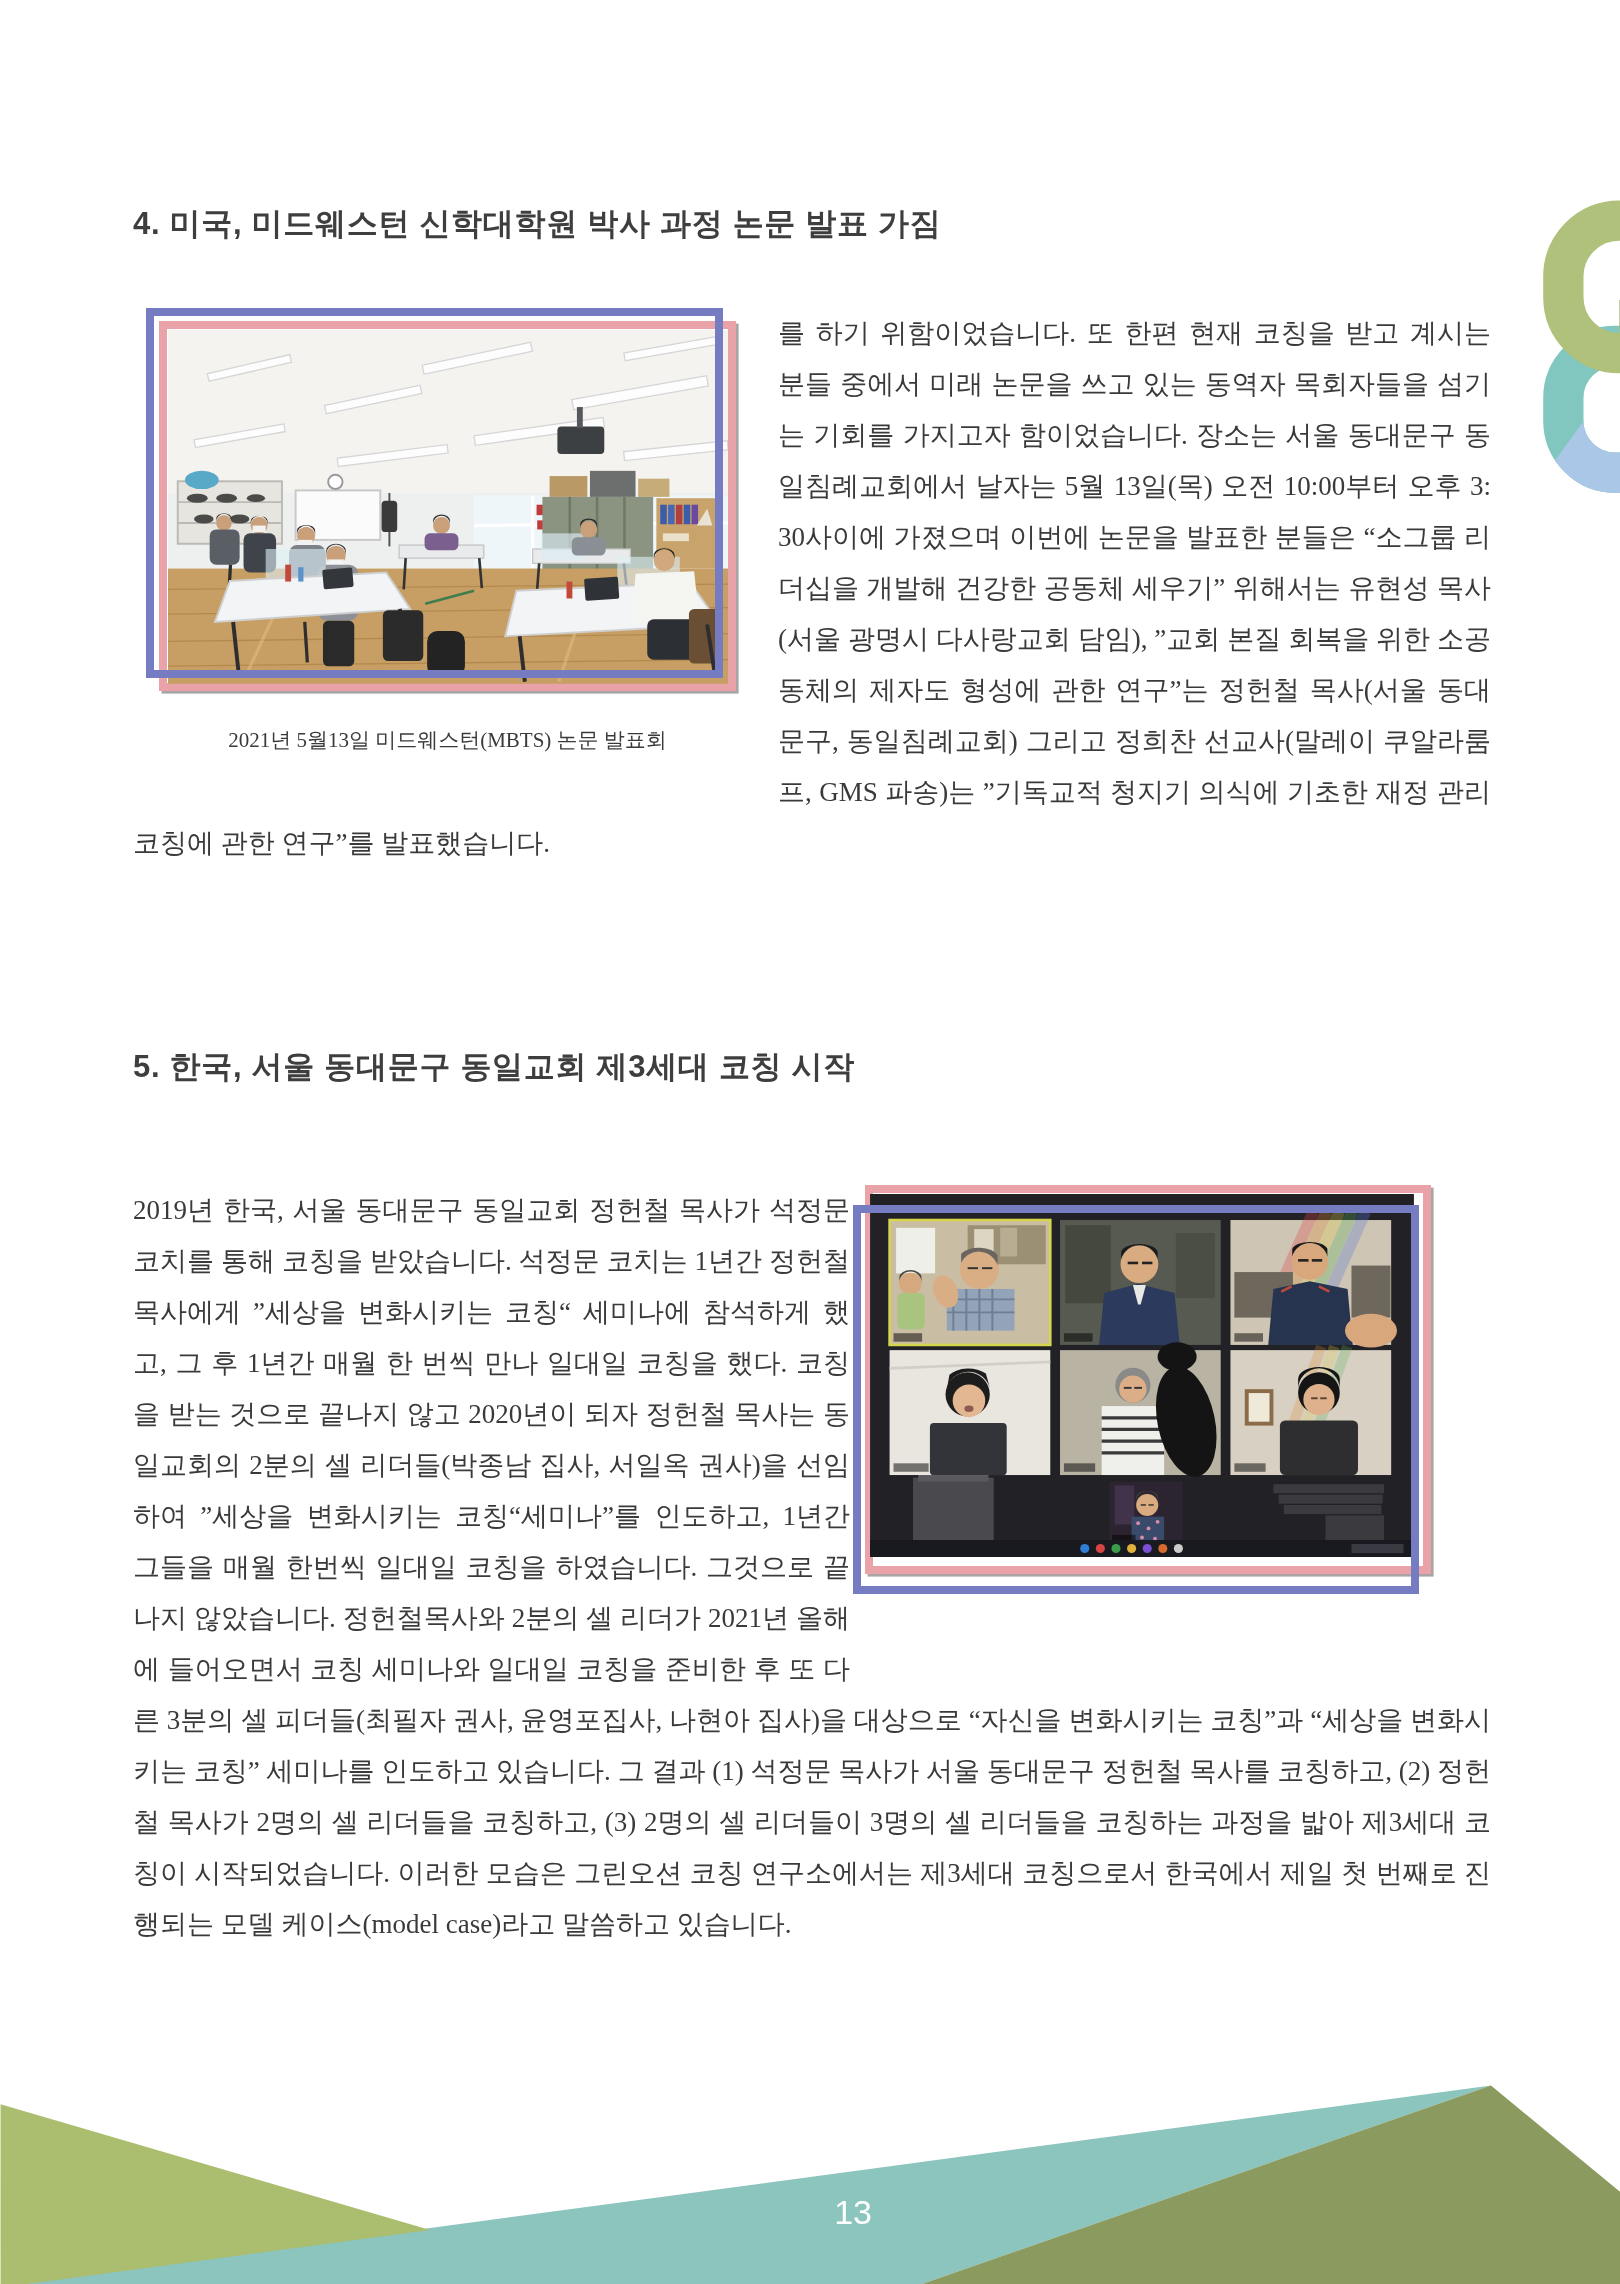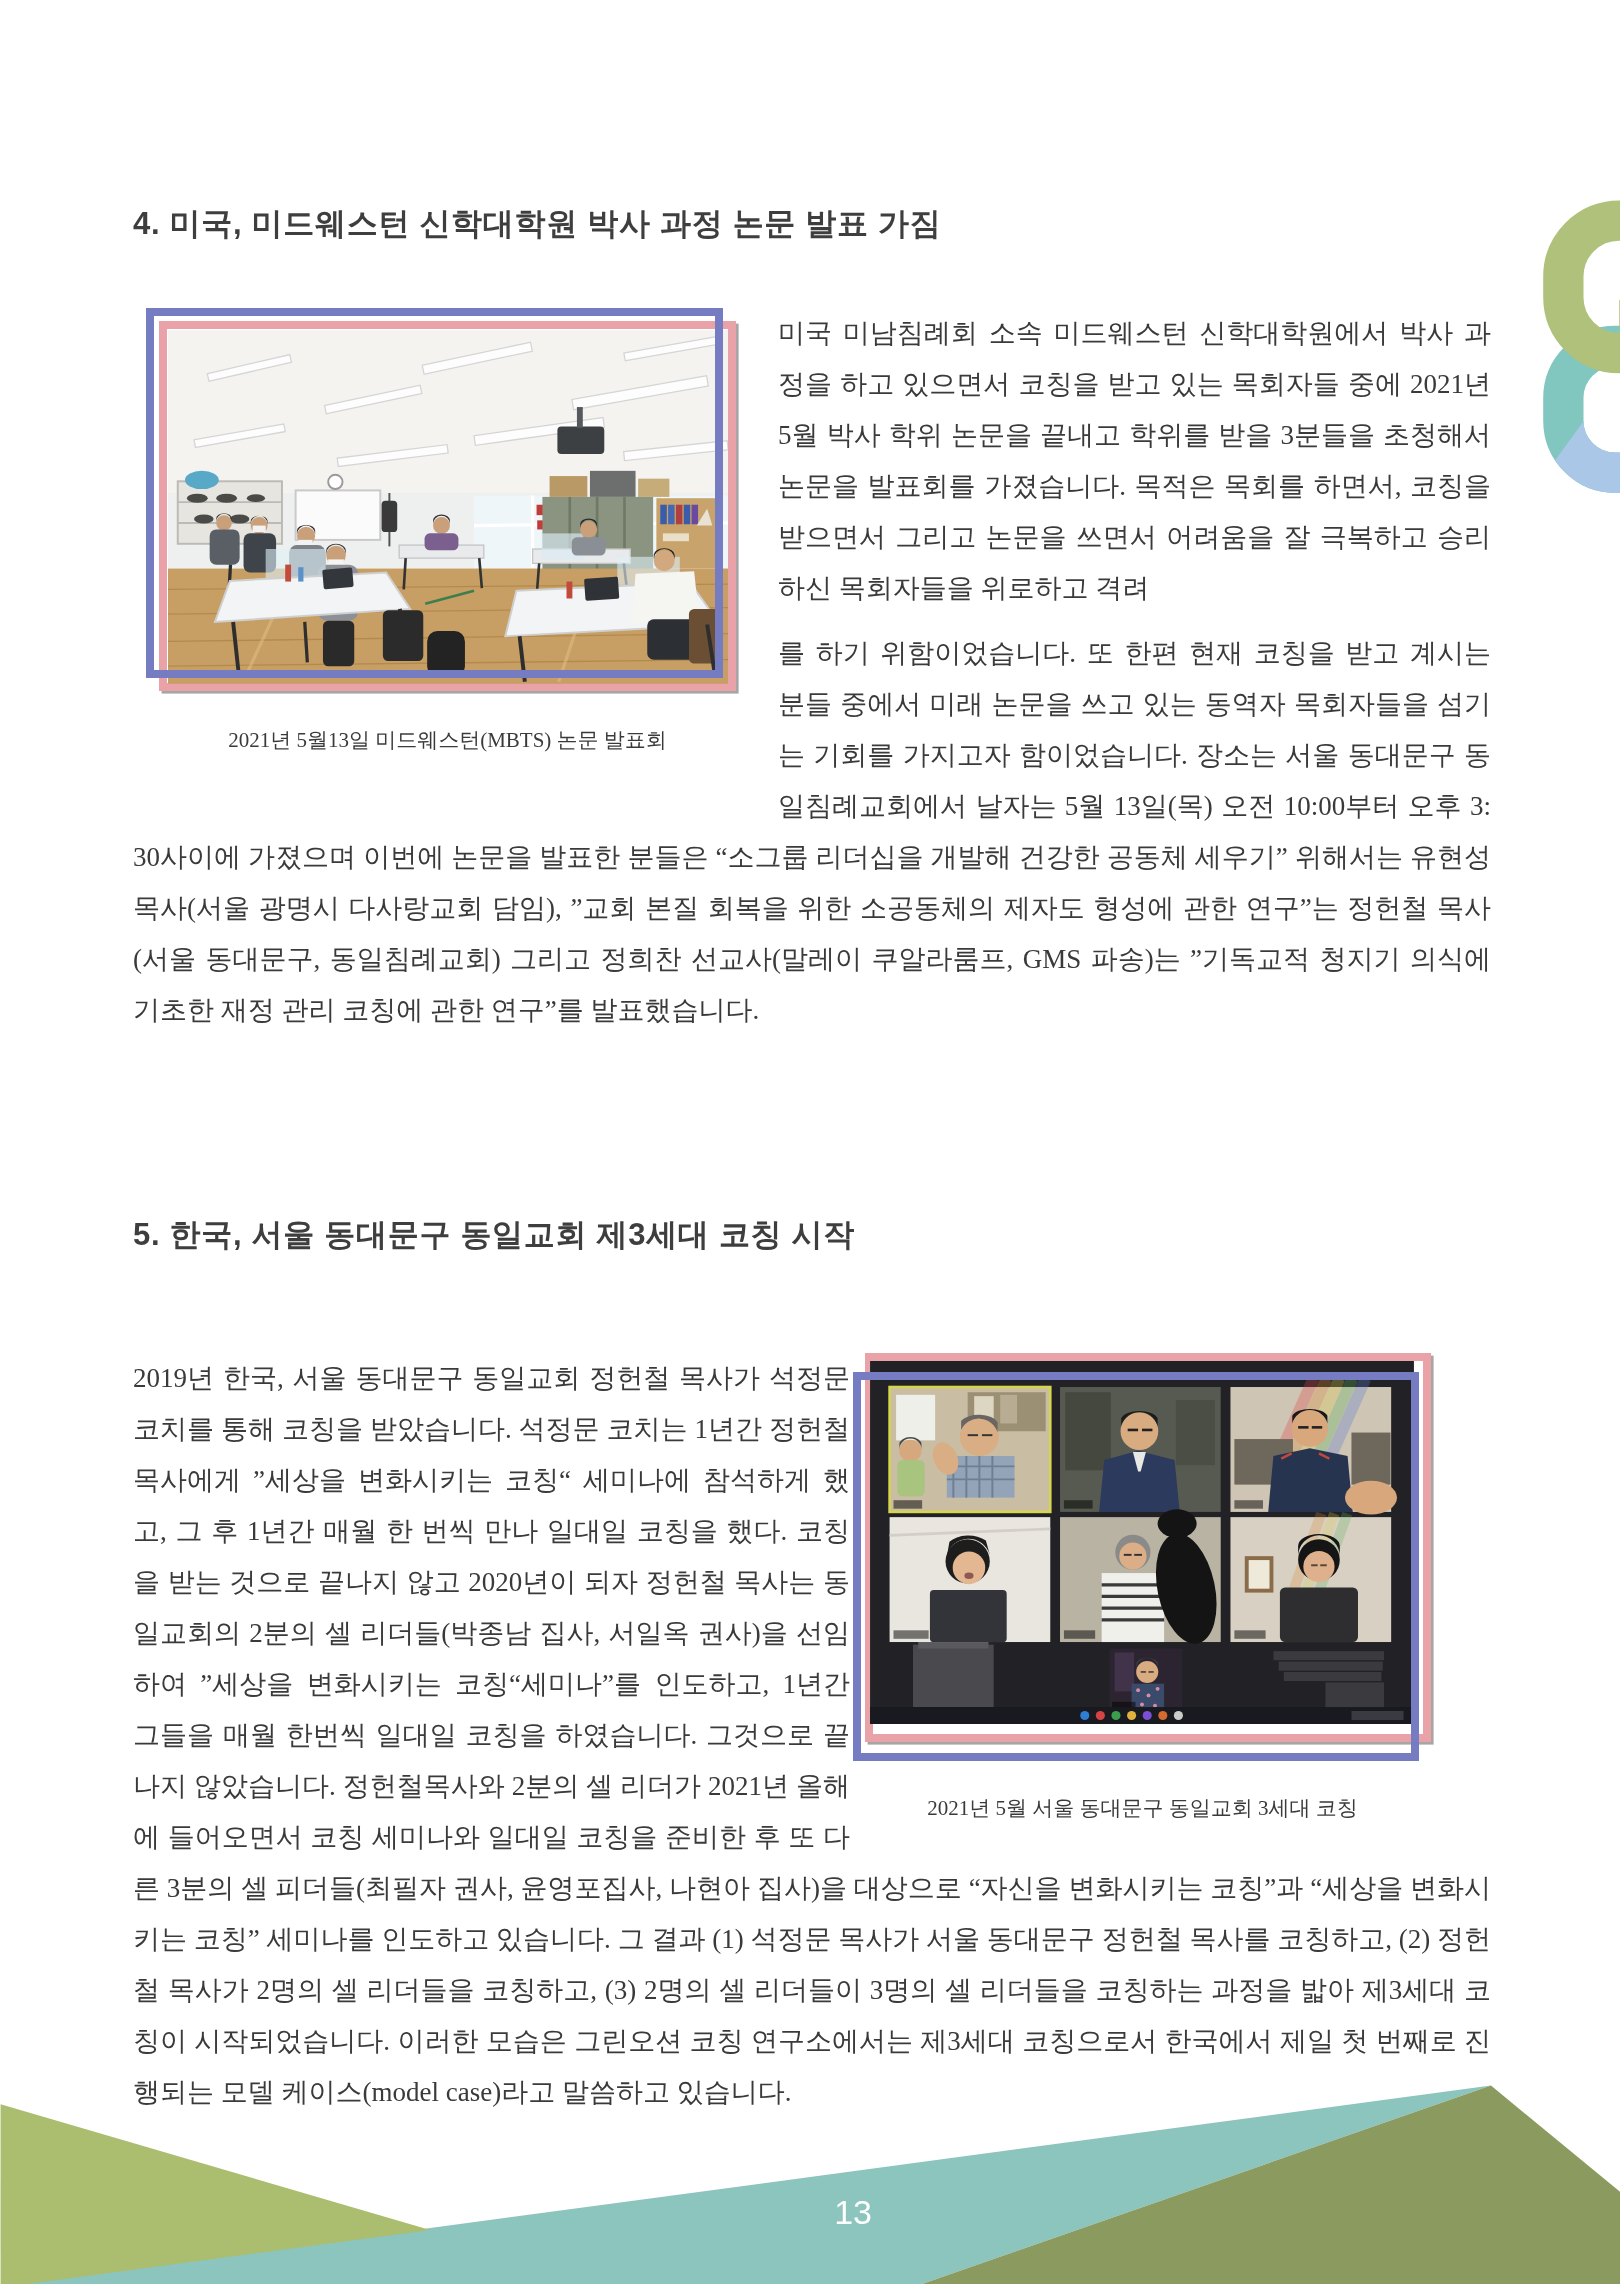--- a/index.html
+++ b/index.html
@@ -210,21 +210,20 @@
               <path d="M746 352 a16 16 0 0 1 32 0 l0 -7 a16 10 0 0 0 -32 0 z" fill="#222222"></path>
             <polygon points="718,374 808,370 816,446 712,450" fill="#f5f5f2"></polygon>
             <rect x="736" y="444" width="74" height="62" rx="10" fill="#2c2f33"></rect>
             <rect x="800" y="428" width="52" height="84" rx="8" fill="#6b4f35"></rect>
             <line x1="540" y1="470" x2="548" y2="540" stroke="#2e2e2e" stroke-width="6"></line>
             <line x1="828" y1="452" x2="840" y2="530" stroke="#2e2e2e" stroke-width="6"></line>
           </svg>
         </div>
         <figcaption class="caption">2021년 5월13일 미드웨스턴(MBTS) 논문 발표회</figcaption>
       </figure>
-      <p>미국 미남침례회 소속 미드웨스턴 신학대학원에서 박사 과정을 하고 있으면서 코칭을 받고 있는 목회자들 중에 2021년 5월 박사 학위 논문을 끝내고 학위를 받을 3분들을 초청해서 논문을 발표회를 가졌습니다. 목적은 목회를 하면서, 코칭을 받으면서 그리고 논문을 쓰면서 어려움을 잘 극복하고 승리하신 목회자들을 위로하고 격려</p>
       <p>를 하기 위함이었습니다. 또 한편 현재 코칭을 받고 계시는 분들 중에서 미래 논문을 쓰고 있는 동역자 목회자들을 섬기는 기회를 가지고자 함이었습니다. 장소는 서울 동대문구 동일침례교회에서 날자는 5월 13일(목) 오전 10:00부터 오후 3:30사이에 가졌으며 이번에 논문을 발표한 분들은 “소그룹 리더십을 개발해 건강한 공동체 세우기” 위해서는 유현성 목사(서울 광명시 다사랑교회 담임), ”교회 본질 회복을 위한 소공동체의 제자도 형성에 관한 연구”는 정헌철 목사(서울 동대문구, 동일침례교회) 그리고 정희찬 선교사(말레이 쿠알라룸프, GMS 파송)는 ”기독교적 청지기 의식에 기초한 재정 관리 코칭에 관한 연구”를 발표했습니다.</p>
       <div class="clear"></div>
     </div>
 
     <h2 class="heading h5">5. 한국, 서울 동대문구 동일교회 제3세대 코칭 시작</h2>
 
     <div class="bodytext">
       <figure class="fig2">
         <div class="frame pink"></div>
         <div class="frame blue"></div>
@@ -372,21 +371,20 @@
                 <circle cx="354" cy="545" r="7" fill="#d44444"></circle>
               <circle cx="378" cy="545" r="7" fill="#3a9e4c"></circle>
                 <circle cx="402" cy="545" r="7" fill="#e0b23c"></circle>
               <circle cx="426" cy="545" r="7" fill="#7a4fd4"></circle>
                 <circle cx="450" cy="545" r="7" fill="#d46a2e"></circle>
               <circle cx="474" cy="545" r="7" fill="#cccccc"></circle>
             </g>
             <rect x="740" y="538" width="80" height="14" fill="#3a3a42"></rect>
           </svg>
         </div>
-        <figcaption class="caption">2021년 5월 서울 동대문구 동일교회 3세대 코칭</figcaption>
       </figure>
       <p>2019년 한국, 서울 동대문구 동일교회 정헌철 목사가 석정문 코치를 통해 코칭을 받았습니다. 석정문 코치는 1년간 정헌철 목사에게 ”세상을 변화시키는 코칭“ 세미나에 참석하게 했고, 그 후 1년간 매월 한 번씩 만나 일대일 코칭을 했다. 코칭을 받는 것으로 끝나지 않고 2020년이 되자 정헌철 목사는 동일교회의 2분의 셀 리더들(박종남 집사, 서일옥 권사)을 선임하여 ”세상을 변화시키는 코칭“세미나”를 인도하고, 1년간 그들을 매월 한번씩 일대일 코칭을 하였습니다. 그것으로 끝나지 않았습니다. 정헌철목사와 2분의 셀 리더가 2021년 올해에 들어오면서 코칭 세미나와 일대일 코칭을 준비한 후 또 다른 3분의 셀 피더들(최필자 권사, 윤영포집사, 나현아 집사)을 대상으로 “자신을 변화시키는 코칭”과 “세상을 변화시키는 코칭” 세미나를 인도하고 있습니다.  그 결과 (1) 석정문 목사가 서울 동대문구 정헌철 목사를 코칭하고, (2) 정헌철 목사가 2명의 셀 리더들을 코칭하고, (3) 2명의 셀 리더들이 3명의 셀 리더들을 코칭하는 과정을 밟아 제3세대 코칭이 시작되었습니다. 이러한 모습은 그린오션 코칭 연구소에서는 제3세대 코칭으로서 한국에서 제일 첫 번째로 진행되는 모델 케이스(model case)라고 말씀하고 있습니다.</p>
       <div class="clear"></div>
     </div>
   </div>
 
   <div class="footer-art">
     <svg width="1621" height="233" viewBox="0 0 2489 358">
       <polygon points="2290,53 20,358 1416,358" fill="#8cc4be"></polygon>
       <polygon points="0,82 660,275 40,358 0,358" fill="#abbd6e"></polygon>

